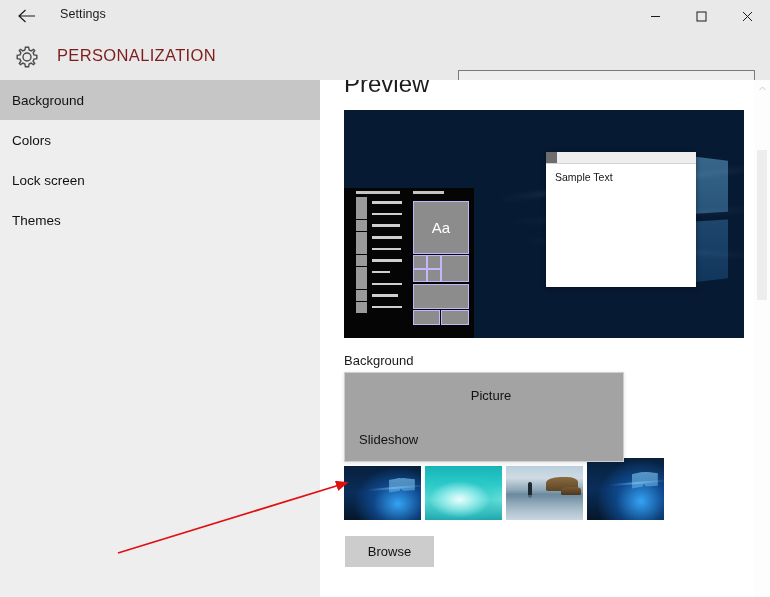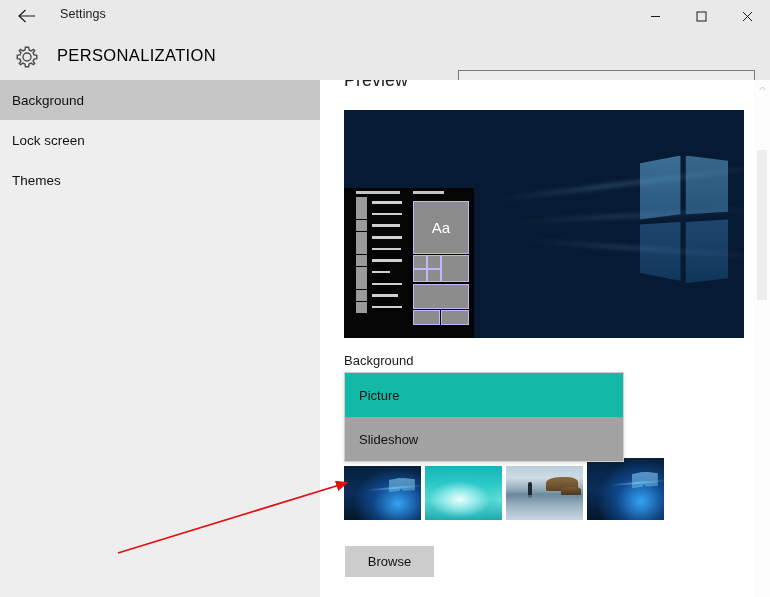--- a/index.html
+++ b/index.html
@@ -52,21 +52,21 @@
     width: 770px; height: 48px;
     background: #e9e9e9;
   }
   .gear-icon {
     position: absolute; left: 12px; top: 10px;
     width: 30px; height: 30px;
     display: flex; align-items: center; justify-content: center;
   }
   .page-title {
     position: absolute; left: 57px; top: 14px;
-    font-size: 16.5px; color: #000000;
+    font-size: 16.5px; color: #7f1d1d;
     letter-spacing: 0.35px;
   }
   .searchbox {
     position: absolute; left: 458px; top: 38px;
     width: 297px; height: 32px;
     background: #eeeeee;
     border: 1px solid #7a7a7a;
     display: flex; align-items: center;
   }
   .searchbox input {
@@ -101,21 +101,21 @@
 
   
   .content {
     position: absolute; left: 320px; top: 80px;
     width: 450px; height: 517px;
     background: #ffffff;
     overflow: hidden;
   }
   .preview-heading {
     position: absolute; left: 24px; top: -10px;
-    font-size: 18px; color: #1d1d1d;
+    font-size: 24px; color: #1d1d1d;
   }
 
   
   .preview-box {
     position: absolute; left: 24px; top: 30px;
     width: 400px; height: 228px;
     overflow: hidden;
     background: #071a33;
   }
   .wallpaper {
@@ -237,21 +237,21 @@
     z-index: 20;
     box-shadow: 0 1px 4px rgba(0,0,0,0.12);
   }
   .dd-option {
     height: 44px;
     display: flex; align-items: center;
     padding-left: 14px;
     font-size: 13px; color: #121212;
     cursor: pointer;
   }
-  .dd-option.opt-picture   { background: #14b8a6; }
+  .dd-option.opt-picture   { background: #a3a3a3; justify-content: center; }
   .dd-option.opt-solid     { background: #f0f0f0; }
   .dd-option.opt-slideshow { background: #a3a3a3; }
 
   
   .thumbs {
     position: absolute; left: 24px; top: 386px;
     display: flex; gap: 4px;
     z-index: 5;
   }
   .thumb { width: 77px; height: 54px; cursor: pointer; overflow: hidden; position: relative; }
@@ -304,21 +304,21 @@
     border-radius: 2px;
   }
   .th-beach .refl {
     position: absolute; left: 0; bottom: 0;
     width: 100%; height: 46%;
     background: linear-gradient(180deg, rgba(120,150,170,0.55), rgba(200,215,226,0.85));
   }
 
   
   .browse-btn {
-    position: absolute; left: 25px; top: 466px;
+    position: absolute; left: 25px; top: 456px;
     width: 89px; height: 31px;
     background: #cccccc;
     border: 1px solid #cccccc;
     font-family: "Liberation Sans", sans-serif;
     font-size: 13px; color: #111111;
     cursor: pointer;
   }
 
   
   .scrollbar {
@@ -403,20 +403,23 @@
           <circle cx="6" cy="6" r="4.3" stroke="#555" stroke-width="1.1" fill="none"></circle>
           <path d="M9.2 9.2 L13.5 13.5" stroke="#555" stroke-width="1.1"></path>
         </svg>
       </span>
     </div>
   </div>
 
   <div class="sidebar">
     <div class="nav-item selected">
       <span>Background</span>
+    </div>
+    <div class="nav-item">
+      <span>Colors</span>
     </div>
     <div class="nav-item">
       <span>Lock screen</span>
     </div>
     <div class="nav-item">
       <span>Themes</span>
     </div>
   </div>
 
   <div class="content">
@@ -485,20 +488,26 @@
           <div class="tile tile-s2"></div>
           <div class="tile tile-s3"></div>
           <div class="tile tile-s4"></div>
           <div class="tile tile-m1"></div>
           <div class="tile tile-w1"></div>
           <div class="tile tile-b1"></div>
           <div class="tile tile-b2"></div>
         </div>
       </div>
 
+      <div class="samplewin">
+        <div class="sw-titlebar">
+          <span class="sw-icon"></span>
+        </div>
+        <div class="sw-body">Sample Text</div>
+      </div>
     </div>
 
     <div class="section-label">Background</div>
 
     <div class="thumbs">
       <div class="thumb">
         <div class="th-hero">
             <div class="hbeam"></div>
           </div>
       </div>

